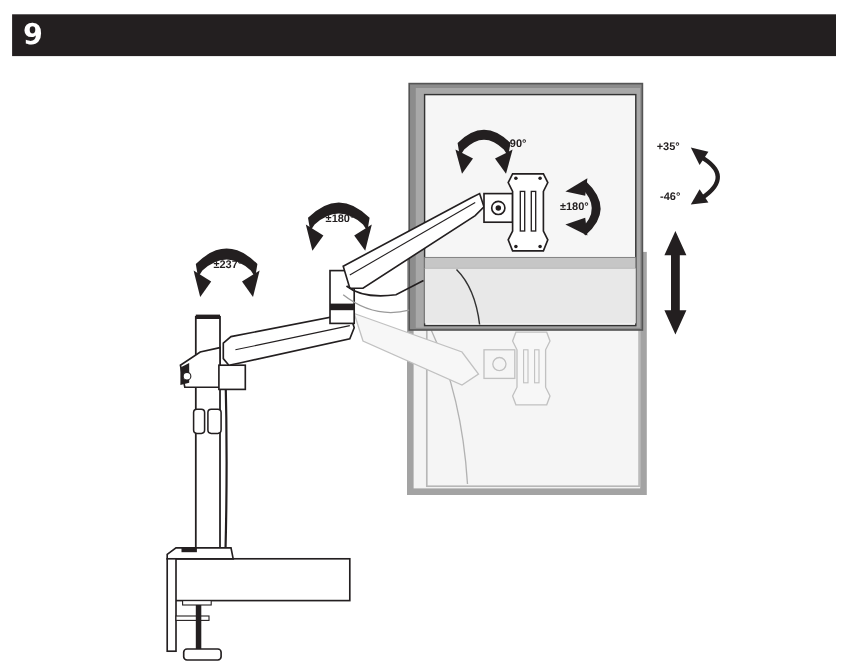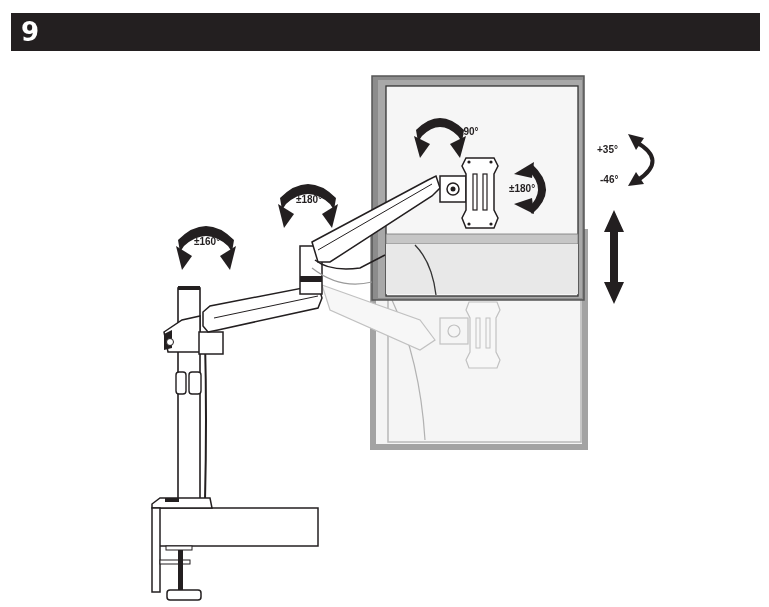--- a/index.html
+++ b/index.html
@@ -118,18 +118,18 @@
   <g>
     <path d="M636,142 Q668,160 638,180" fill="none" stroke="#231f20" stroke-width="4"></path>
     <path d="M628,134 L644,138 L636,150 Z" fill="#231f20"></path>
     <path d="M628,186 L644,184 L636,172 Z" fill="#231f20"></path>
   </g>
   <g fill="#231f20">
     <path d="M614,210 L624,232 L618,232 L618,282 L624,282 L614,304 L604,282 L610,282 L610,232 L604,232 Z"></path>
   </g>
 </svg>
 
-<span class="lbl" style="left:194px;top:236px;">±160°</span>
+<span class="lbl" style="left:194px;top:236px;">±237°</span>
 <span class="lbl" style="left:296px;top:194px;">±180°</span>
 <span class="lbl" style="left:430px;top:126px;margin-left:28px;">±90°</span>
 <span class="lbl" style="left:509px;top:183px;">±180°</span>
-<span class="lbl" style="left:597px;top:144px;">+35°</span>
+<span class="lbl" style="left:597px;top:128px;">+35°</span>
 <span class="lbl" style="left:600px;top:174px;">-46°</span>
 
 </body></html>

